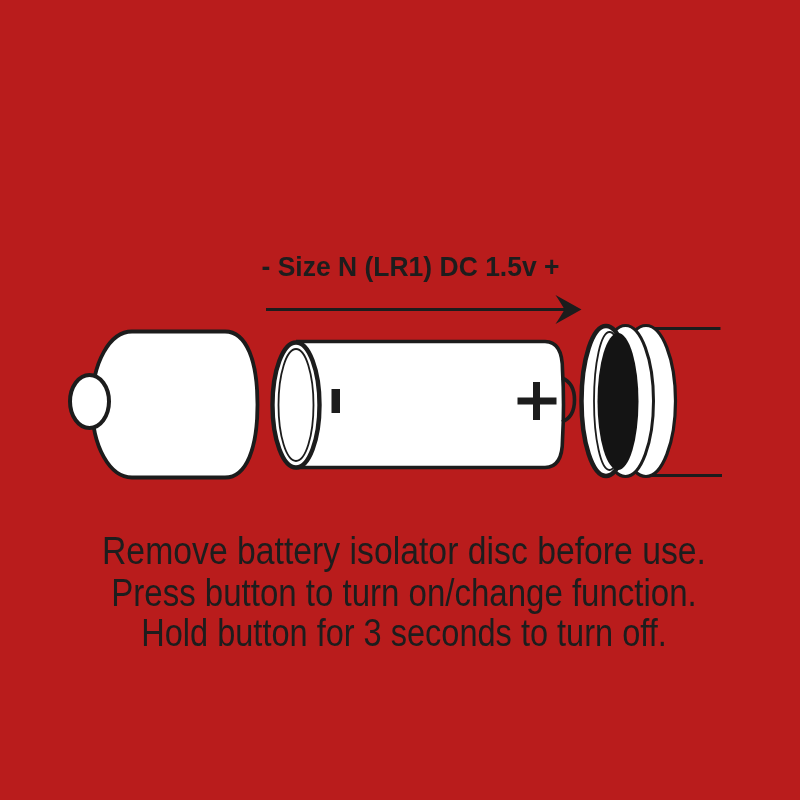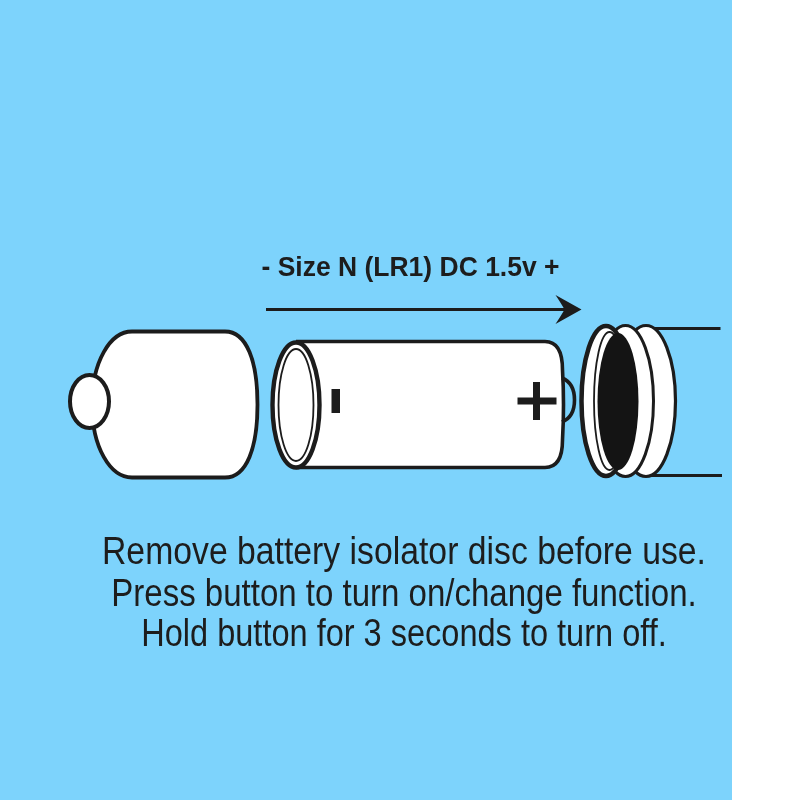--- a/index.html
+++ b/index.html
@@ -1,16 +1,16 @@
 <!DOCTYPE html>
 <html><head>
 <meta charset="utf-8">
 <style>
   html,body{margin:0;padding:0;background:#fff;}
-  .wrap{width:732px;height:800px;position:relative;background:#7dd3fc;overflow:hidden;}
+  .wrap{width:800px;height:800px;position:relative;background:#b91c1c;overflow:hidden;}
   svg{display:block;}
   text{font-family:"Liberation Sans", sans-serif; fill:#1d1d1d;}
 </style>
 </head>
 <body>
 <div class="wrap">
 <svg width="800" height="800" viewBox="0 0 800 800">
 
   <text x="410.5" y="276" font-size="28" font-weight="bold" text-anchor="middle" textLength="298" lengthAdjust="spacingAndGlyphs">- Size N (LR1) DC 1.5v +</text>
 

